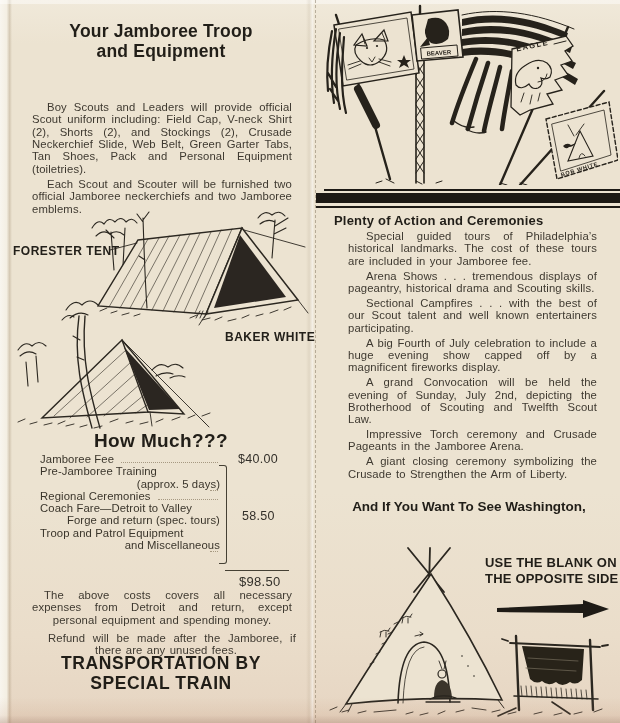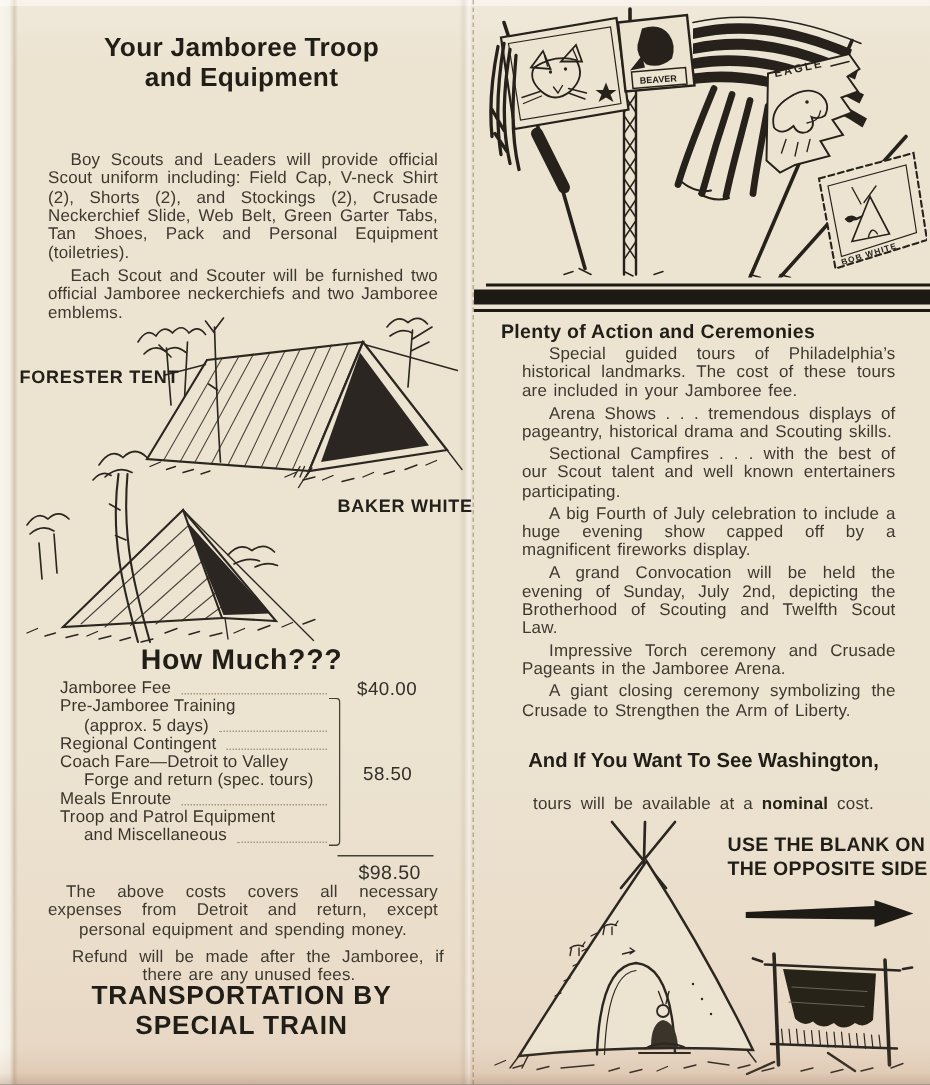--- a/index.html
+++ b/index.html
@@ -36,21 +36,21 @@
   .center-last{text-align-last:center;}
   .rp-paras{left:30px;top:230px;width:249px;}
   .rp-paras p{margin:0 0 2.6px 0;font-size:11.3px;line-height:12.35px;text-align:justify;text-indent:18px;letter-spacing:.12px;word-spacing:1.1px;color:#3e3930;}
   .tours-line{left:10px;top:530px;width:282px;text-align:center;font-size:11.3px;word-spacing:2.6px;letter-spacing:.15px;color:#3e3930;}
   .tours-line b{color:#262219;}
   
   .tent-label{font-size:12px;font-weight:700;color:#23201a;letter-spacing:.5px;white-space:nowrap;}
   
   .price-table{left:30px;top:453px;width:180px;}
   .pt-row{display:flex;align-items:flex-end;height:12.3px;font-size:11.3px;line-height:12.3px;letter-spacing:.1px;color:#3a352b;white-space:nowrap;}
-  .pt-row.indent{padding-left:16px;}
+  .pt-row.indent{padding-left:16px;flex-direction:column;}
   .pt-dots{flex:1;border-bottom:1.6px dotted rgba(120,103,76,.6);margin:0 2px 2px 7px;min-width:8px;}
   .pt-bracket{left:209px;top:465px;width:7px;height:97px;border:1.6px solid #454034;border-left:none;border-radius:0 3px 3px 0;}
   .pt-amount{font-size:12.5px;color:#33302a;letter-spacing:.3px;white-space:nowrap;}
   .amt-fee{left:228px;top:452px;}
   .amt-group{left:232px;top:509px;}
   .total-rule{left:215px;top:570px;width:64px;border-top:1.6px solid #454034;}
   .amt-total{left:229px;top:574px;font-size:13px;}
   
   .bar{left:-2px;width:304px;background:#1d1a15;}
   .bar-thin1{top:189px;height:2px;left:6px;width:296px;}
@@ -145,32 +145,28 @@
           <span class="pt-dots"></span>
         </div>
       <div class="pt-row">
           <span>Pre-Jamboree Training</span>
         </div>
       <div class="pt-row indent">
           <span>(approx. 5 days)</span>
           <span class="pt-dots"></span>
         </div>
       <div class="pt-row">
-          <span>Regional Contingent</span>
+          <span>Regional Ceremonies</span>
           <span class="pt-dots"></span>
         </div>
       <div class="pt-row">
           <span>Coach Fare—Detroit to Valley</span>
         </div>
       <div class="pt-row indent">
           <span>Forge and return (spec. tours)</span>
-        </div>
-      <div class="pt-row">
-          <span>Meals Enroute</span>
-          <span class="pt-dots"></span>
         </div>
       <div class="pt-row">
           <span>Troop and Patrol Equipment</span>
         </div>
       <div class="pt-row indent">
           <span>and Miscellaneous</span>
           <span class="pt-dots"></span>
         </div>
     </div>
     <div class="abs pt-bracket"></div>
@@ -273,21 +269,20 @@
       <p>Sectional Campfires . . . with the best of our Scout talent and well known entertainers participating.</p>
       <p>A big Fourth of July celebration to include a huge evening show capped off by a magnificent fireworks display.</p>
       <p>A grand Convocation will be held the evening of Sunday, July 2nd, depicting the Brotherhood of Scouting and Twelfth Scout Law.</p>
       <p>Impressive Torch ceremony and Crusade Pageants in the Jamboree Arena.</p>
       <p>A giant closing ceremony symbolizing the Crusade to Strengthen the Arm of Liberty.</p>
     </div>
 
     <div class="abs see-heading">
       <div>And If You Want To See Washington,</div>
     </div>
-    <div class="abs tours-line"><span>tours will be available at a </span><b>nominal</b><span> cost.</span></div>
 
     <svg class="abs ill" style="left:4px;top:546px" width="292" height="176" viewBox="0 0 292 176">
       <g stroke="#2b2720" stroke-width="1.2" fill="none" stroke-linecap="round">
         <path d="M86,2 L122,46 M128,2 L92,46 M108,2 L107,40" stroke-width="1.8"></path>
         <path d="M109,28 Q64,94 24,158 Q100,150 180,154 Q150,92 109,28 Z" fill="#ece3d1" stroke-width="1.6"></path>
         <path d="M76,157 Q78,98 102,96 Q126,98 128,156" stroke-width="1.6"></path>
         <path d="M81,157 Q83,103 102,101" stroke-width="0.8"></path>
 
         <g>
           <circle cx="120" cy="128" r="4" fill="#ece3d1"></circle>

